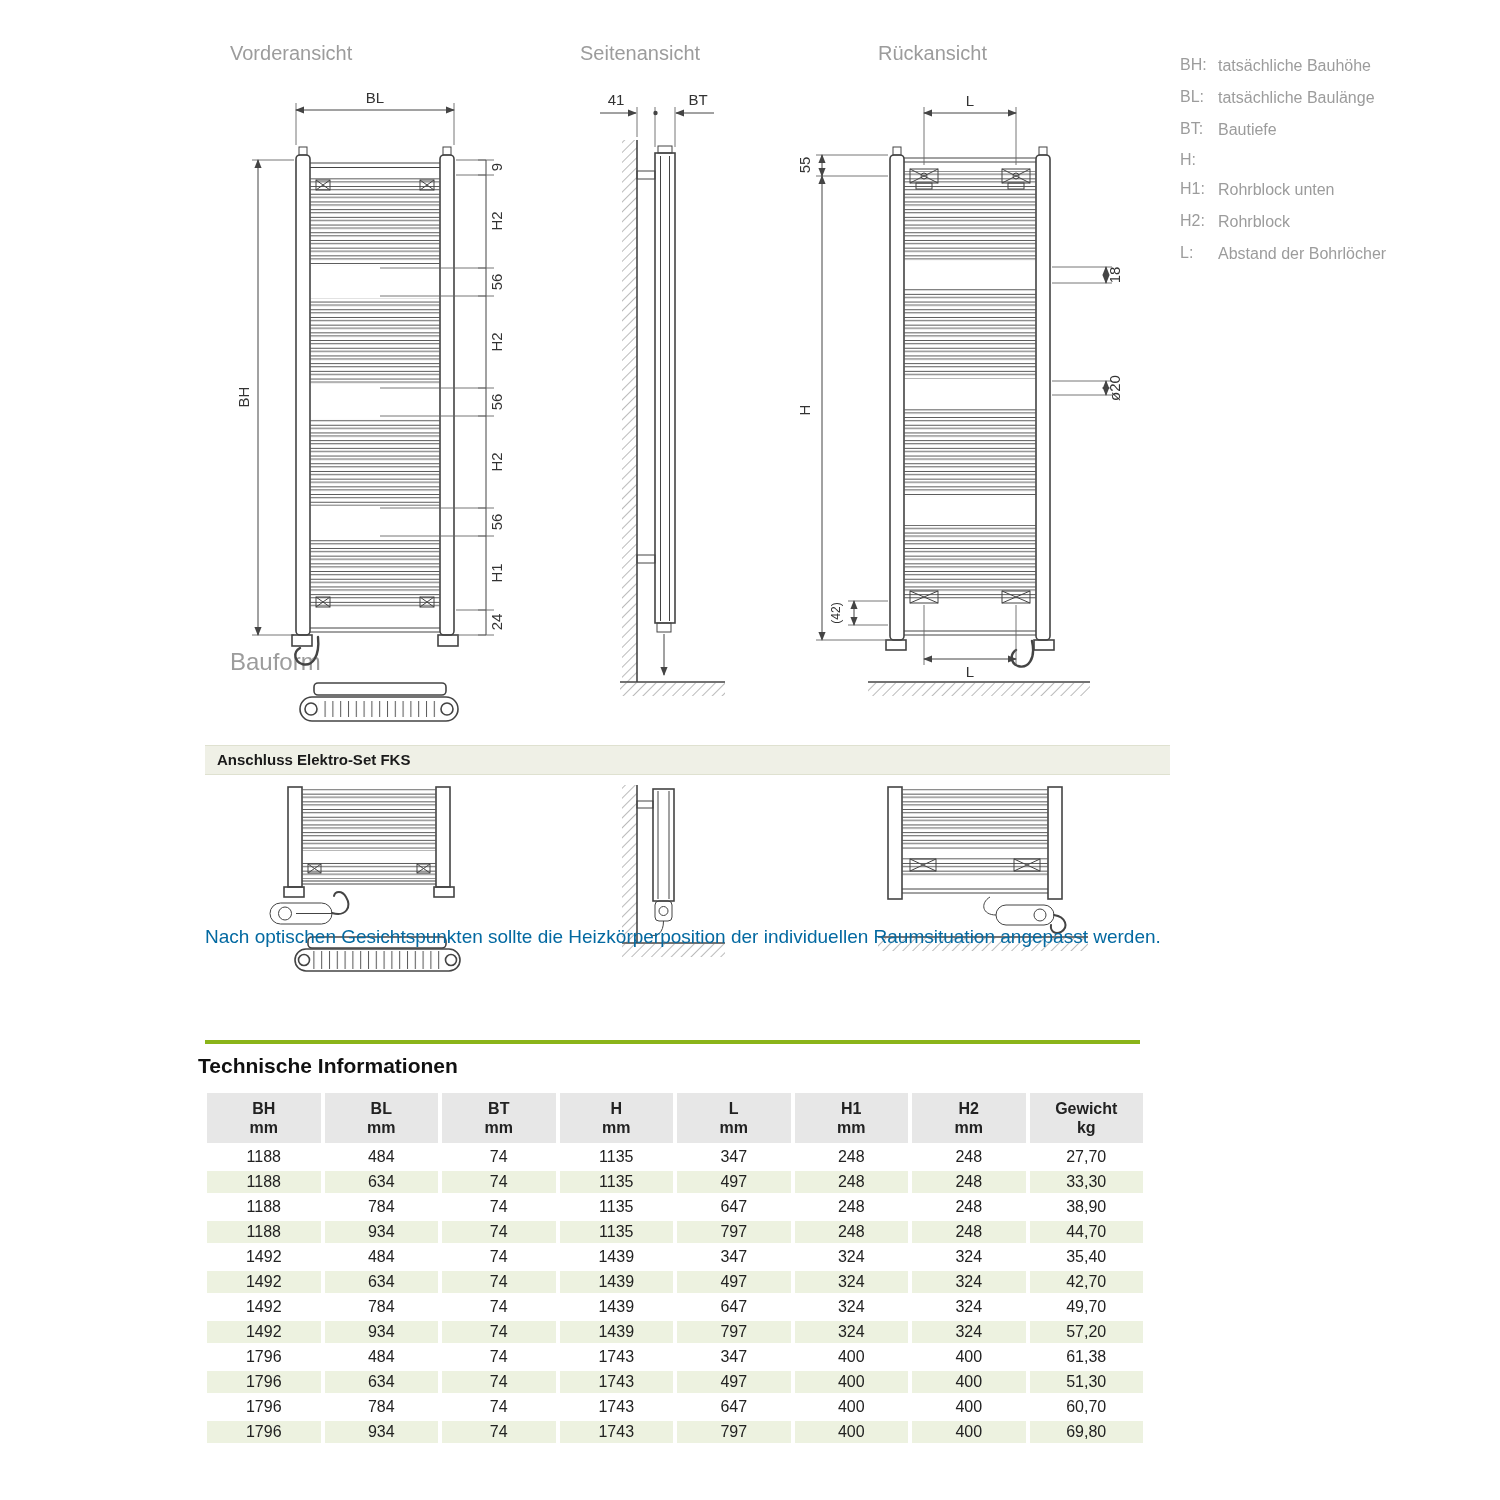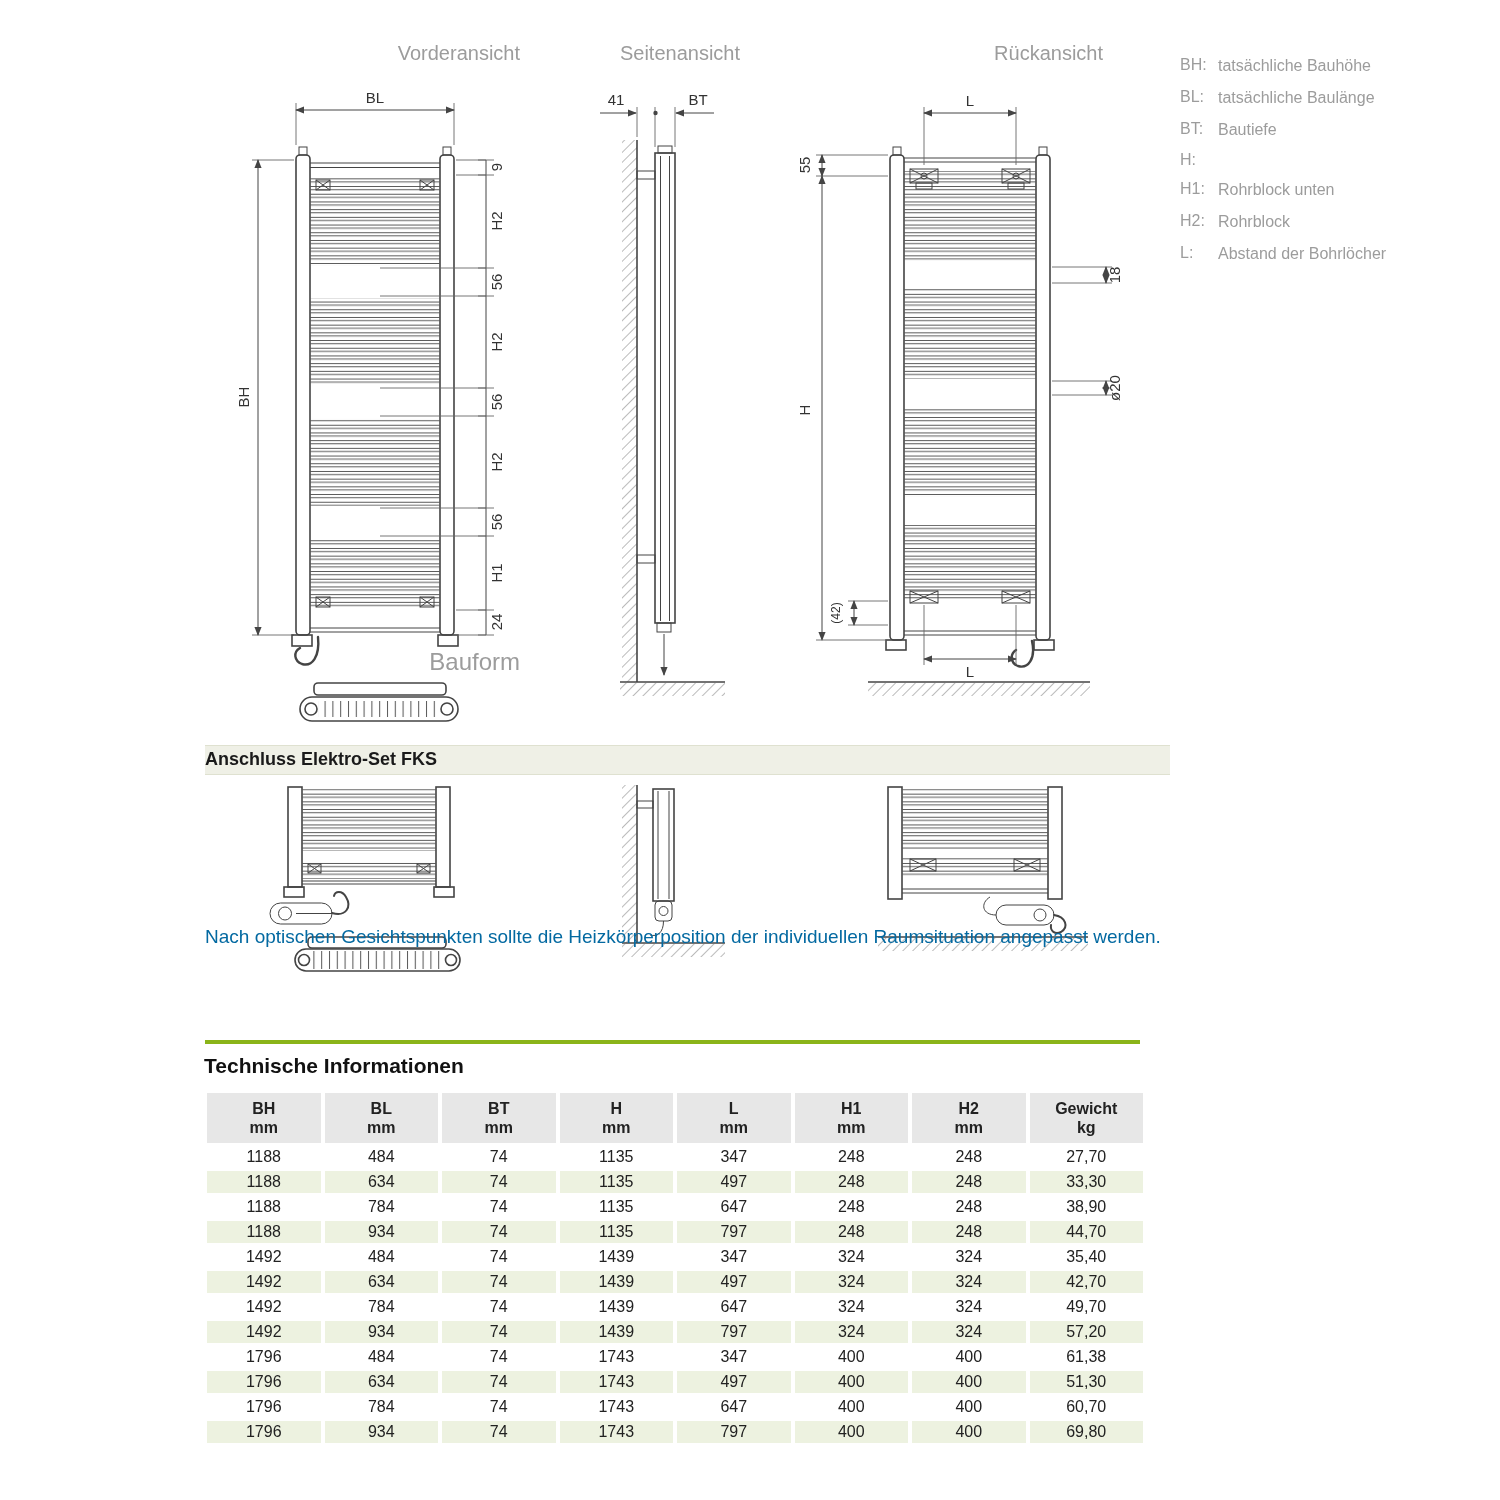--- a/index.html
+++ b/index.html
@@ -1,34 +1,34 @@
 <!DOCTYPE html>
 <html><head>
 <meta charset="utf-8">
 <style>
   *{margin:0;padding:0;box-sizing:border-box}
   html,body{width:1500px;height:1500px;background:#fff;font-family:"Liberation Sans",sans-serif;color:#222}
   body{position:relative;overflow:hidden}
   .drawing{position:absolute}
-  .view-title{position:absolute;color:#9c9c9c;font-size:20px;text-align:right}
+  .view-title{position:absolute;color:#9c9c9c;font-size:20px;text-align:left}
   svg text{fill:#333;font-size:15px;font-family:"Liberation Sans",sans-serif}
   svg .outline{fill:none;stroke:#444;stroke-width:1.6}
   svg .det{fill:none;stroke:#444;stroke-width:1}
   svg .thin{fill:none;stroke:#666;stroke-width:0.9}
   svg .dim{fill:none;stroke:#444;stroke-width:1}
   svg .hook{fill:none;stroke:#444;stroke-width:2.4;stroke-linecap:round}
   .legend{position:absolute;left:1180px;top:56px;width:302px;color:#9c9c9c;font-size:16px}
   .legend-row{display:flex;margin-bottom:11px}
   .legend-row .abbr{width:38px;flex:none}
   .legend-row .ltext{flex:1;line-height:1.3}
   .section-bar{position:absolute;left:205px;top:745px;width:965px;height:30px;background:#eff0e6;border-top:1px solid #dfe1d0;border-bottom:1px solid #dfe1d0}
-  .section-bar span{display:inline-block;font-weight:bold;font-size:18px;line-height:27px;padding-left:0;color:#1a1a1a}
+  .section-bar span{display:inline-block;font-weight:bold;font-size:15px;line-height:27px;padding-left:12px;color:#1a1a1a}
   .note{position:absolute;left:205px;top:926px;font-size:19px;color:#0369a1}
   .green-rule{position:absolute;left:205px;top:1040px;width:935px;height:4px;background:#8ab419}
-  .table-title{position:absolute;left:204px;top:1054px;font-size:21px;font-weight:bold;color:#111}
+  .table-title{position:absolute;left:198px;top:1054px;font-size:21px;font-weight:bold;color:#111}
   .tech-table{position:absolute;left:203px;top:1090px;width:944px;border-collapse:separate;border-spacing:4px 3px;table-layout:fixed}
   .tech-table td{text-align:center;font-size:16px;height:22px;padding:1px 0;vertical-align:middle}
   .tech-table td.hd{background:#e7e7e7;font-weight:bold;height:50px;padding:5px 0}
   .tech-table td.hd .unit{margin-top:1px}
   .tech-table tr.even td{background:#edf2e0}
   .tech-table tr.odd td{background:#fff}
 </style>
 </head>
 <body>
 

